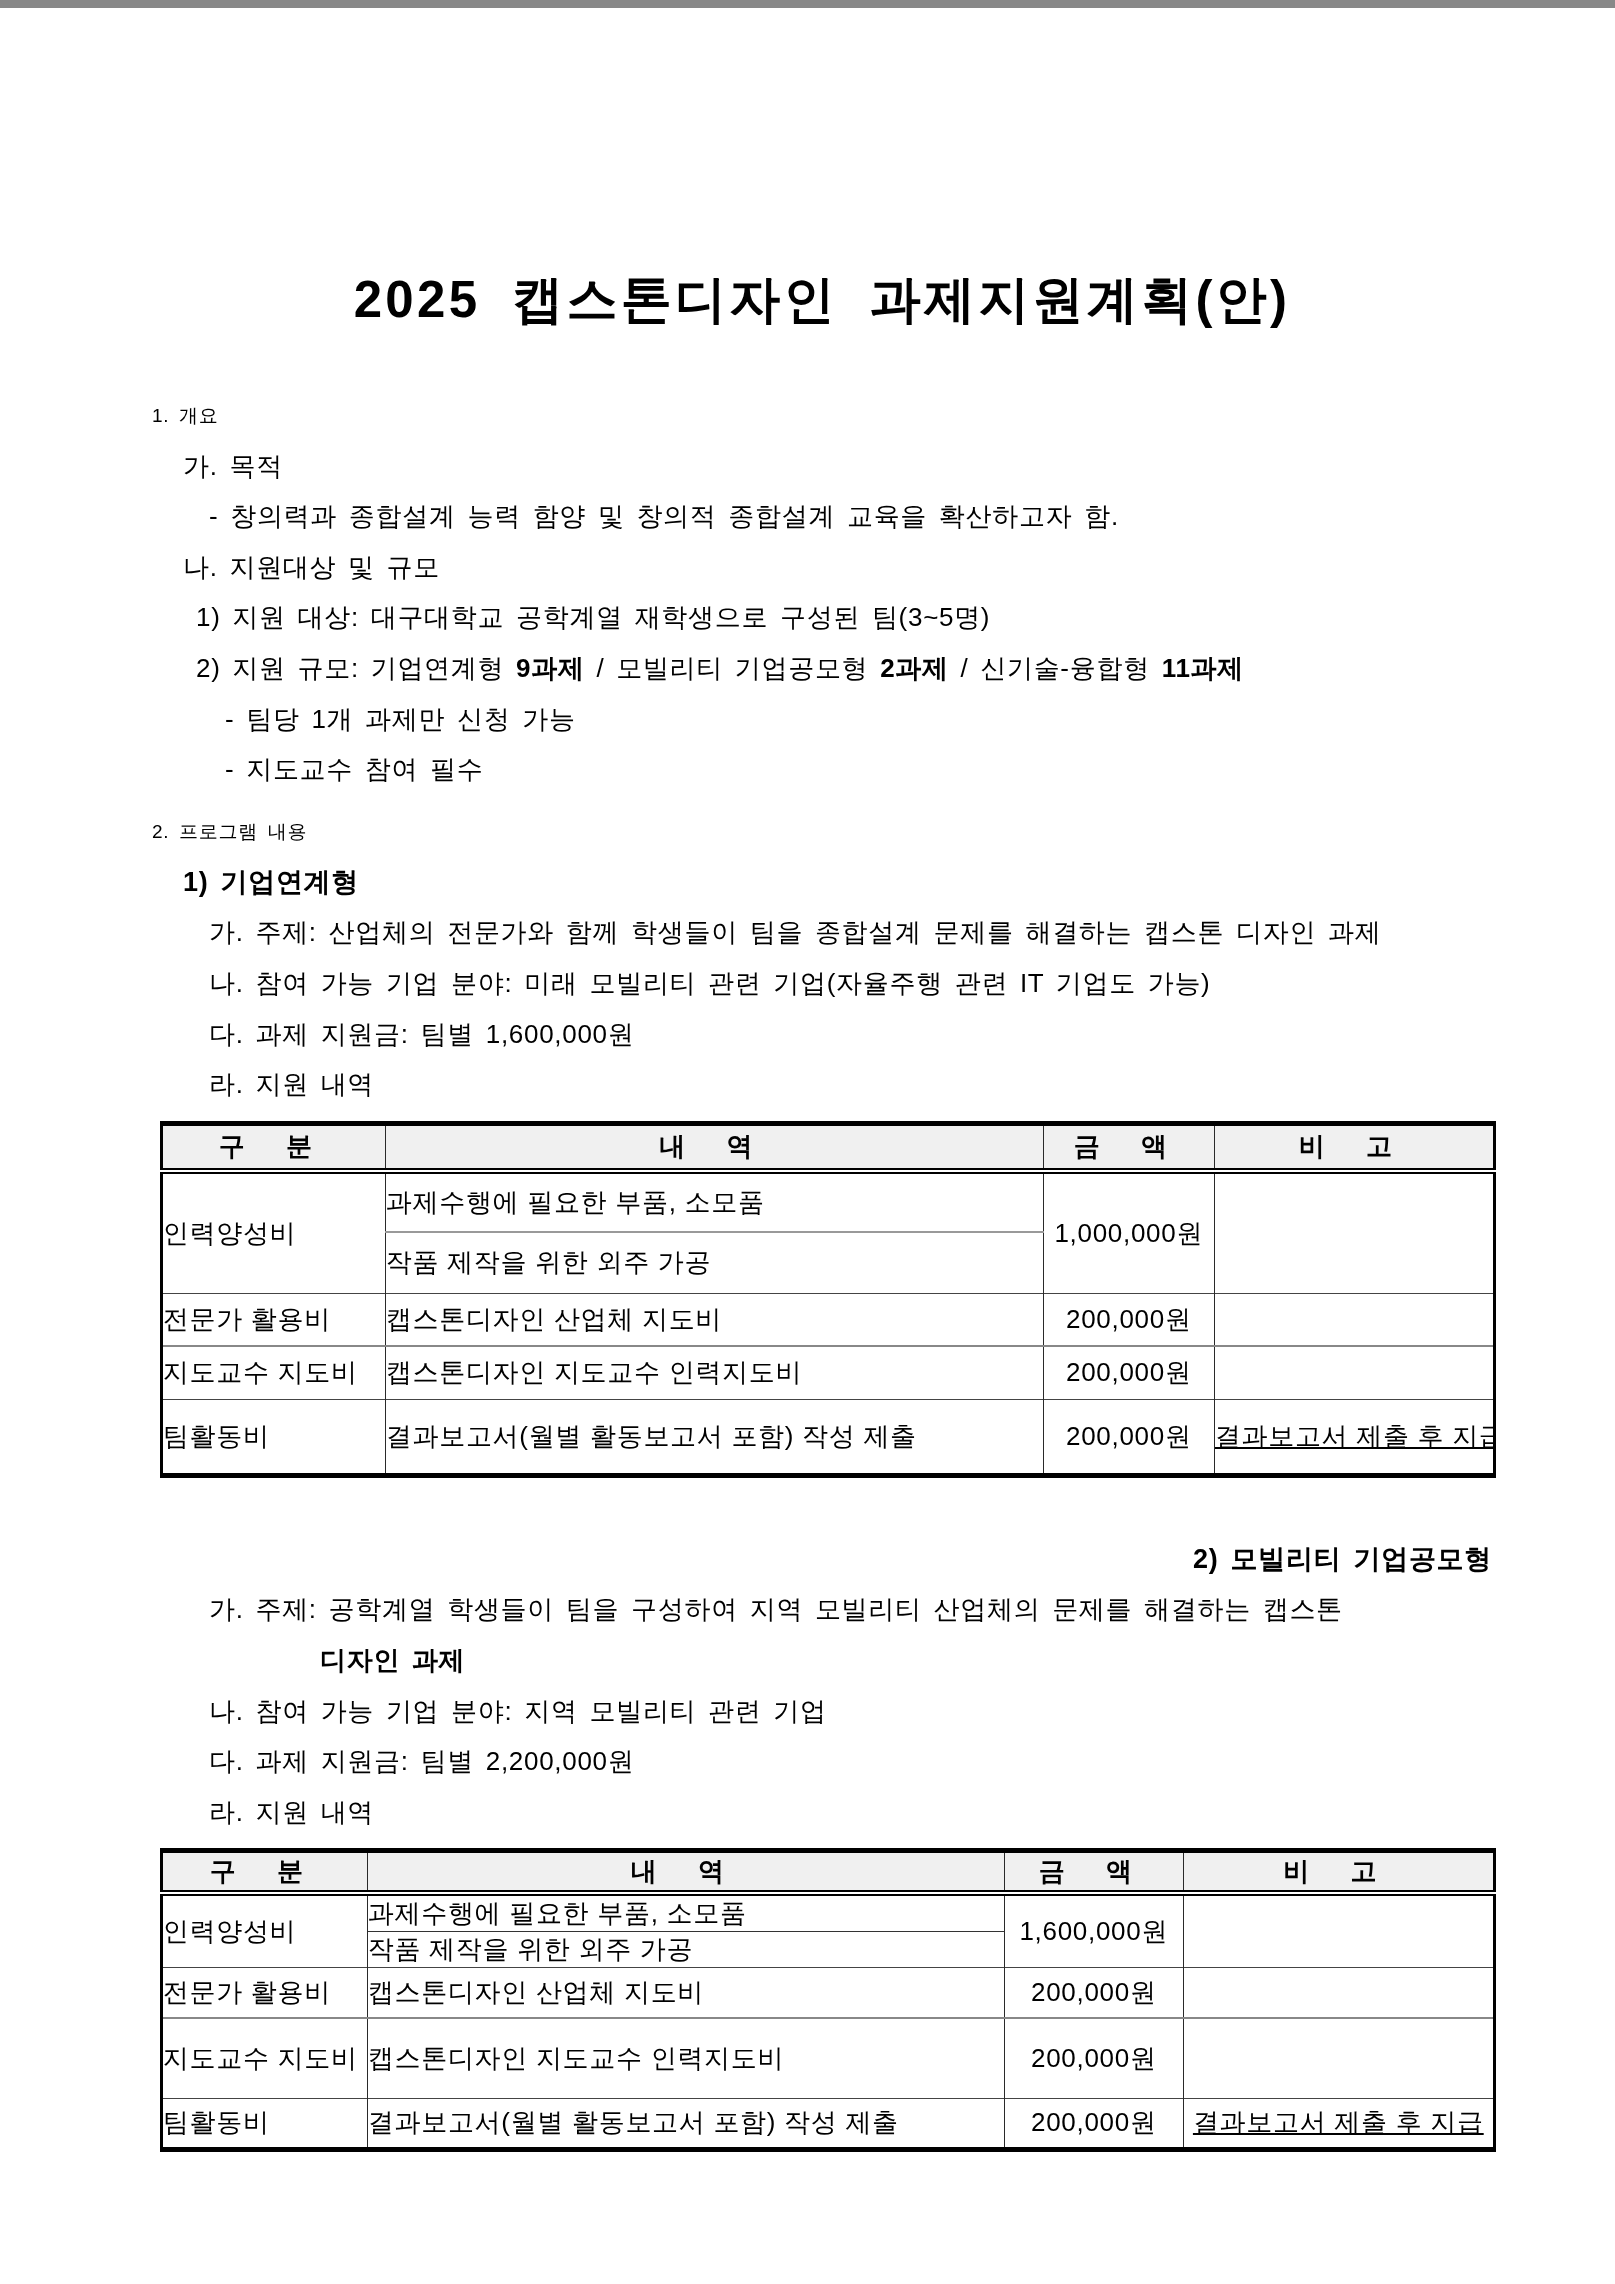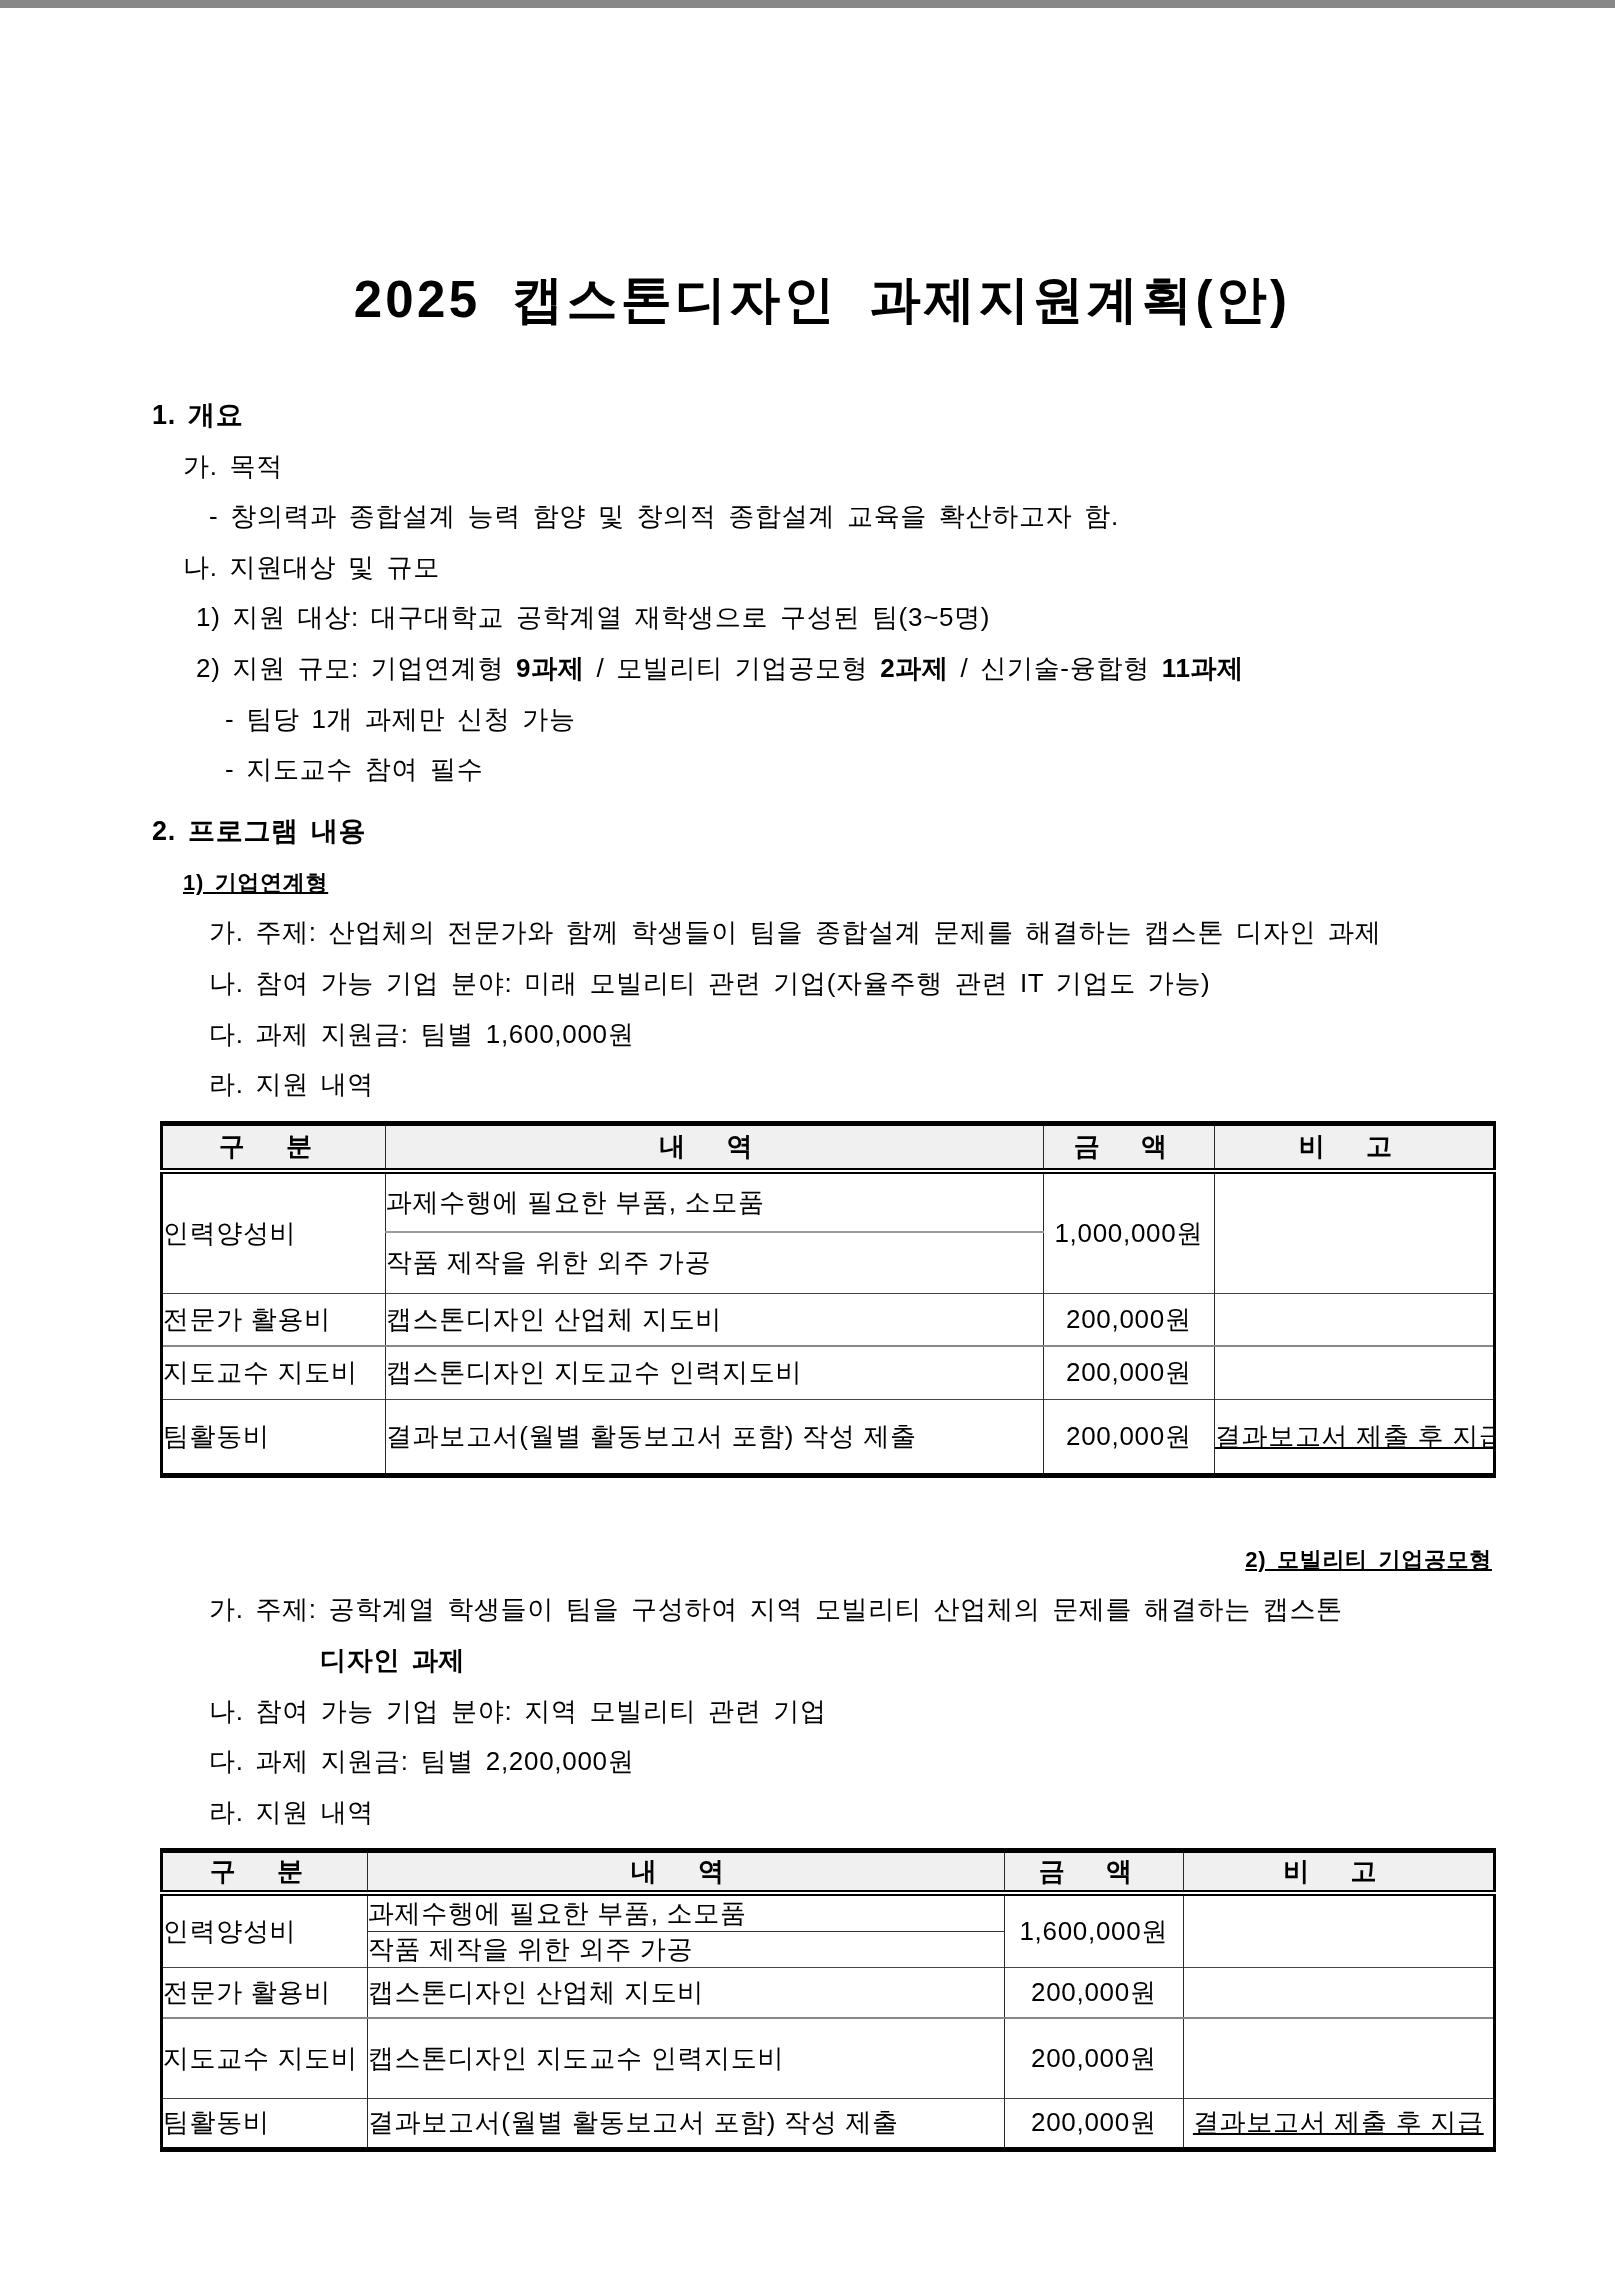--- a/index.html
+++ b/index.html
@@ -21,22 +21,22 @@
     letter-spacing:3.3px; word-spacing:14.3px;
     line-height:72px;
     white-space:nowrap;
   }
   .line {
     font-size:26px; line-height:33px;
     margin:0 0 17.6px 0;
     letter-spacing:0.7px; word-spacing:3.9px;
     white-space:nowrap;
   }
-  .sec-h { font-weight:bold; font-size:27px; }
-  .sub-h { font-weight:bold; font-size:22px;text-decoration:underline; }
+  .sec-h { font-weight:normal; font-size:19px; }
+  .sub-h { font-weight:bold; font-size:27px; }
   .ind1 { padding-left:31px; }   
   .ind15 { padding-left:44px; }  
   .ind2 { padding-left:57px; }   
   .ind25 { padding-left:73px; } 
   .ind3 { padding-left:168px;font-weight:bold; }  
   .gap-before-s2 { margin-top:29px; }
   .gap-before-sub2 { margin-top:65px;text-align:right; }
   .red { color:#000000; font-weight:bold; }
 
   table.doc {

